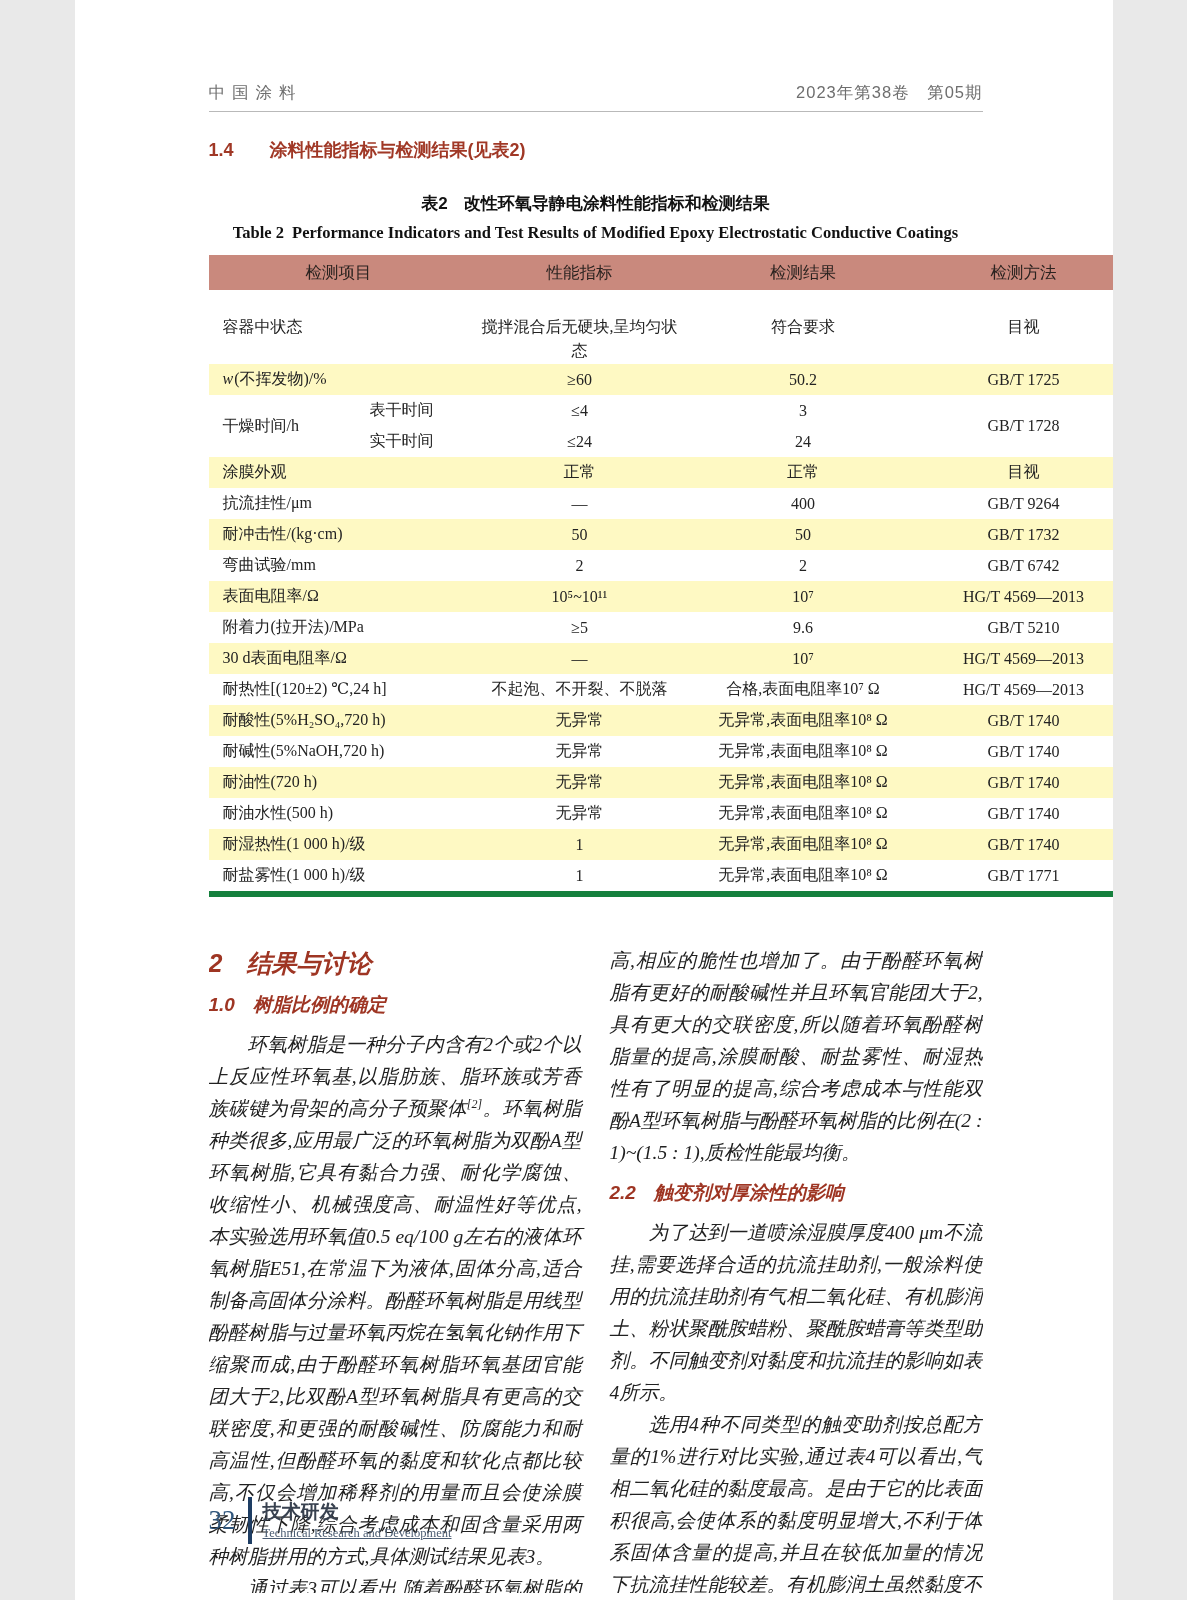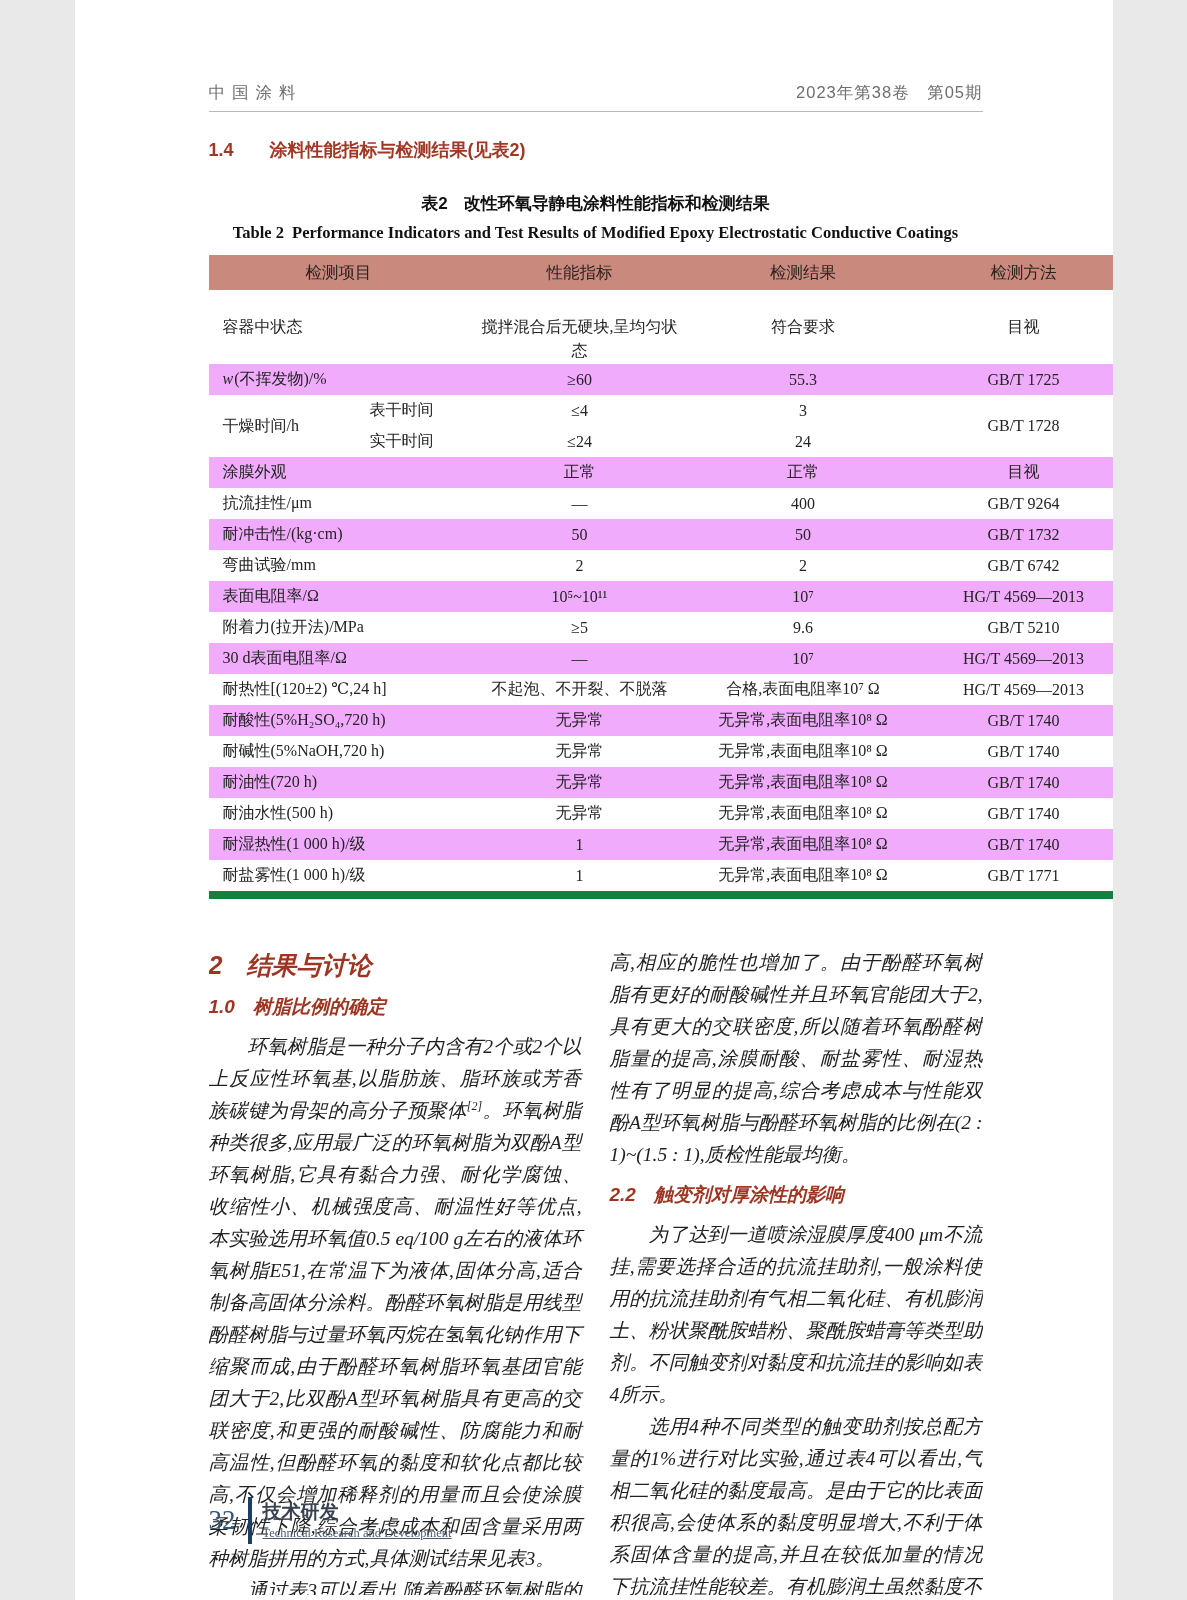--- a/index.html
+++ b/index.html
@@ -30,25 +30,25 @@
   }
   .cap-zh .lbl{margin-right:16px;}
   .cap-en{
     margin-top:8px;text-align:center;font-weight:bold;font-size:16.5px;color:#111;
     font-family:"Liberation Serif","DejaVu Serif",serif;
   }
   .cap-en .lbl{margin-right:8px;}
   
   table.t2{
     width:100%;margin-top:12px;border-collapse:collapse;table-layout:fixed;
-    font-size:16px;color:#232323;border-bottom:8px solid #15803d;
+    font-size:16px;color:#232323;border-bottom:6px solid #15803d;
   }
   table.t2 td{height:29px;padding:1px 4px;text-align:center;vertical-align:middle;white-space:nowrap;overflow:hidden;}
   table.t2 thead td{background:#c9897d;height:33px;color:#2b2320;font-size:16.5px;}
-  table.t2 tr.shaded td{background:#f0abfc;}
+  table.t2 tr.shaded td{background:#fef9c3;}
   table.t2 td.c-item{text-align:left;padding-left:14px;}
   table.t2 td.c-sub{text-align:left;padding-left:26px;}
   .wrapcell{display:inline-block;max-width:205px;white-space:normal;line-height:24px;vertical-align:middle;margin-top:24px;}
   .ital{font-style:italic;margin-right:1px;}
   
   .columns{display:flex;gap:28px;margin-top:48px;height:648px;overflow:hidden;font-style:italic;}
   .col{flex:1 1 0;text-align:justify;font-size:19.5px;line-height:32px;color:#212121;}
   .col h1{
     margin:2px 0 10px 0;font-size:25px;color:#9e3523;font-weight:bold;
     font-family:"Liberation Sans","DejaVu Sans",sans-serif;text-align:left;
@@ -121,21 +121,21 @@
     <tbody>
       <tr>
         <td class="c-item" colspan="2">容器中状态</td>
         <td><span class="wrapcell">搅拌混合后无硬块,呈均匀状态</span></td>
         <td>符合要求</td>
         <td>目视</td>
       </tr>
       <tr class="shaded">
         <td class="c-item" colspan="2"><i class="ital">w</i><span>(不挥发物)/%</span></td>
         <td>≥60</td>
-        <td>55.3</td>
+        <td>50.2</td>
         <td>GB/T 1725</td>
       </tr>
       <tr>
         <td class="c-item" rowspan="2">干燥时间/h</td>
         <td class="c-sub">表干时间</td>
         <td>≤4</td>
         <td>3</td>
         <td rowspan="2">GB/T 1728</td>
       </tr>
       <tr>

